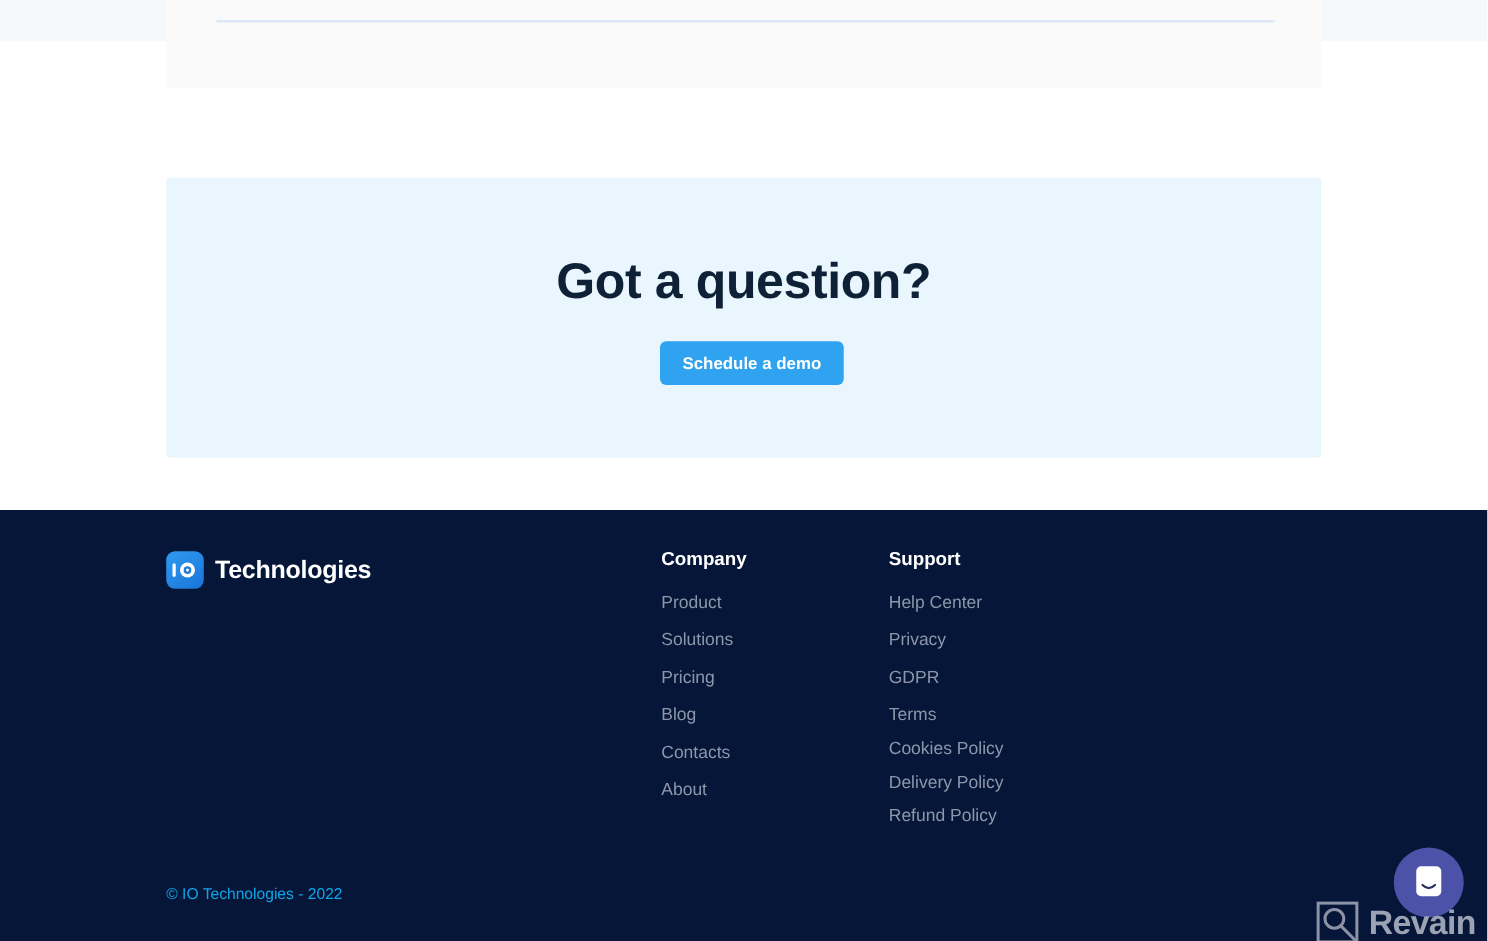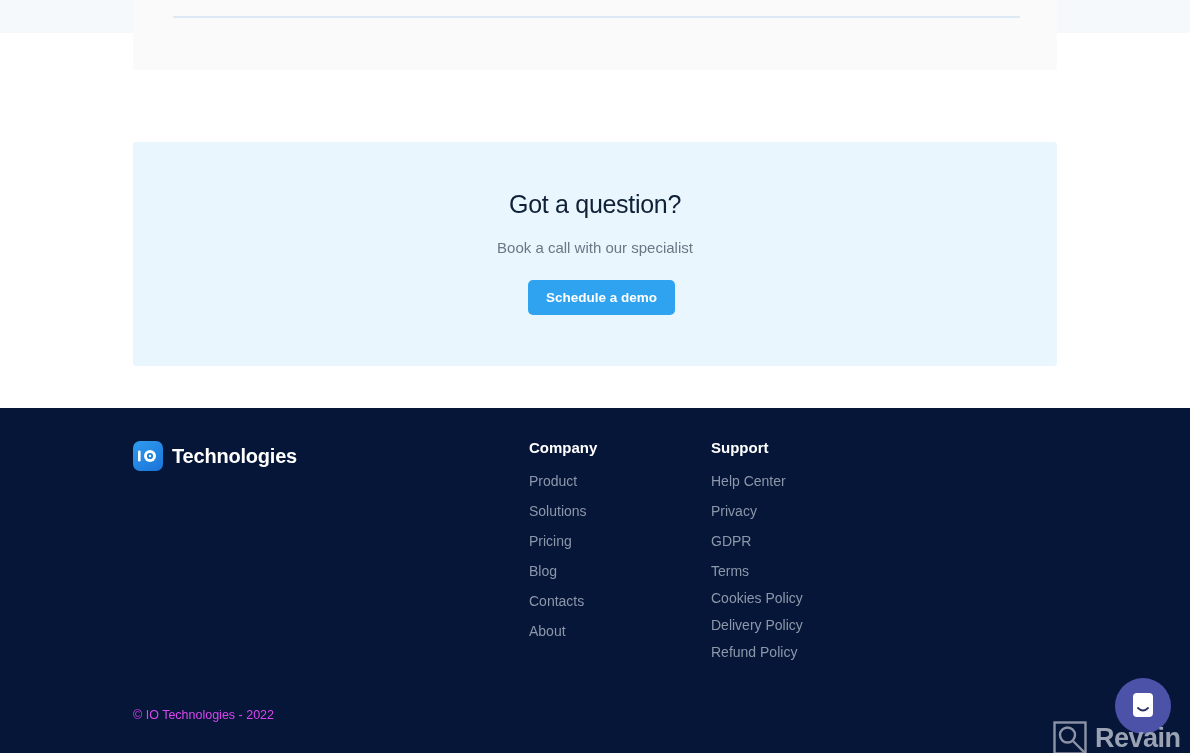--- a/index.html
+++ b/index.html
@@ -60,23 +60,23 @@
     left: 133px;
     top: 142px;
     width: 924px;
     height: 224px;
     background: #e9f6fd;
     border-radius: 3px;
     text-align: center;
   }
   #cta-title {
     margin: 0;
-    padding-top: 47px;
-    font-size: 25px;
-    font-weight: normal;
+    padding-top: 59px;
+    font-size: 40px;
+    font-weight: bold;
     color: #0f2137;
     letter-spacing: -0.3px;
     line-height: 1.2;
   }
   #cta-subtitle {
     margin: 0;
     padding-top: 20px;
     font-size: 15px;
     color: #6b7785;
     font-weight: normal;
@@ -165,21 +165,21 @@
     cursor: pointer;
     white-space: nowrap;
   }
   .col-link.tight { margin-bottom: 11px; }
 
   #footer-copyright {
     position: absolute;
     left: 0;
     top: 300px;
     font-size: 12.5px;
-    color: #d946ef;
+    color: #0ea5e9;
     text-align: right;
   }
 
   
   #chat-launcher {
     position: absolute;
     left: 1115px;
     top: 678px;
     width: 56px;
     height: 56px;
@@ -212,21 +212,20 @@
 <div id="top-region">
   <div id="top-strip-left"></div>
   <div id="top-strip-right"></div>
   <div id="top-panel">
     <div id="top-panel-divider"></div>
   </div>
 </div>
 
 <section id="cta-section">
   <h2 id="cta-title">Got a question?</h2>
-  <p id="cta-subtitle">Book a call with our specialist</p>
   <button id="cta-button">Schedule a demo</button>
 </section>
 
 <footer id="footer">
   <div id="footer-inner">
 
     <div id="footer-brand">
       <div id="brand-mark">
         <svg width="22" height="14" viewBox="0 0 22 14" aria-hidden="true">
           <rect x="1" y="1.5" width="2.6" height="11" rx="1.3" fill="#ffffff"></rect>

